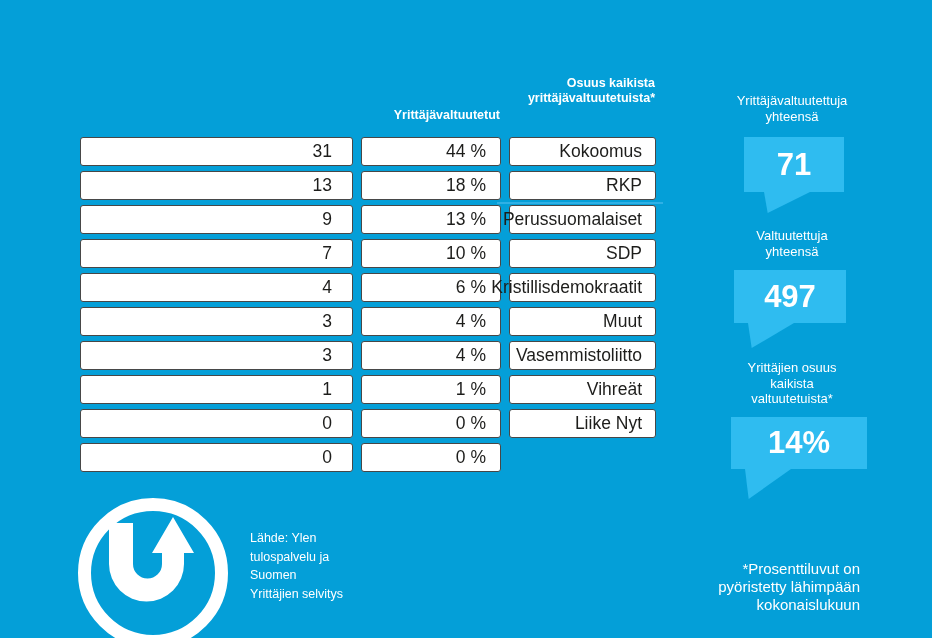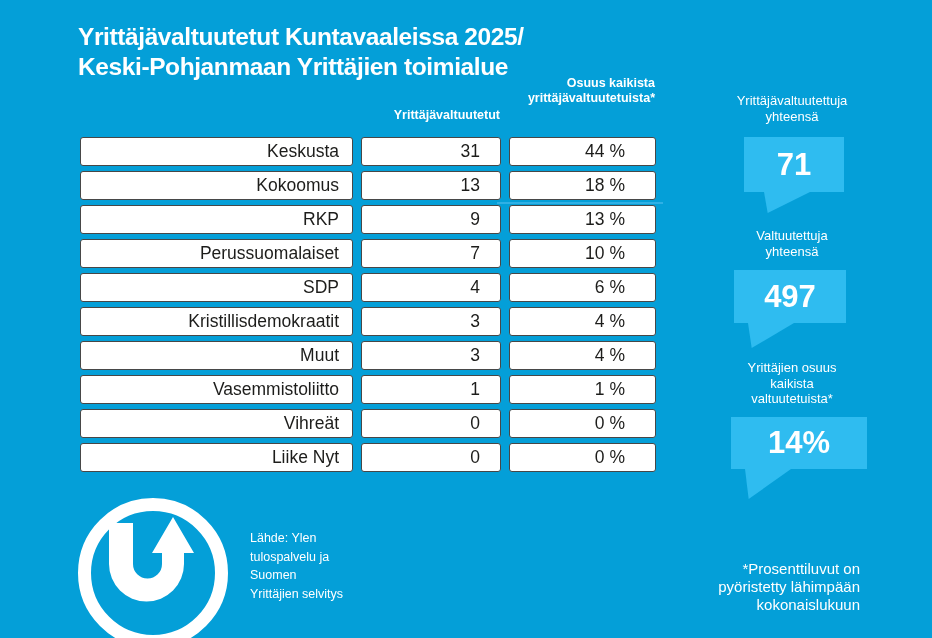--- a/index.html
+++ b/index.html
@@ -39,21 +39,21 @@
     background:var(--white);
     border:1px solid var(--cell-border);
     border-radius:3px;
     height:29px;
     display:flex;align-items:center;justify-content:flex-end;
     color:var(--cell-text);
     font-size:17.5px;
   }
   .cell.party{padding-right:13px;}
   .cell.count{padding-right:20px;}
-  .cell.share{padding-right:30px;}
+  .cell.share{padding-right:14px;}
 
   .hairline{
     position:absolute;left:497px;top:202px;width:166px;height:2px;
     background:#2FB0E5;
   }
 
   
   .wordmark{
     position:absolute;left:711px;top:20px;
     font-size:33px;font-weight:bold;letter-spacing:-1px;
@@ -95,29 +95,26 @@
     position:absolute;left:250px;top:529px;
     font-size:12.5px;line-height:18.5px;
   }
   .logo{position:absolute;left:78px;top:498px;width:150px;height:150px;}
 </style>
 </head>
 <body>
 
 <div class="canvas">
 
-  <div class="title pre">Yrittäjävaltuutetut Kuntavaaleissa 2025/
-Keski-Pohjanmaan Yrittäjien toimialue</div>
 
   <div class="hdr hdr-count">Yrittäjävaltuutetut</div>
   <div class="hdr hdr-share pre">Osuus kaikista
 yrittäjävaltuutetuista*</div>
 
   <div class="table">
-      <div class="cell party">Keskusta</div>
       <div class="cell count">31</div>
       <div class="cell share">44 %</div>
       <div class="cell party">Kokoomus</div>
       <div class="cell count">13</div>
       <div class="cell share">18 %</div>
       <div class="cell party">RKP</div>
       <div class="cell count">9</div>
       <div class="cell share">13 %</div>
       <div class="cell party">Perussuomalaiset</div>
       <div class="cell count">7</div>

